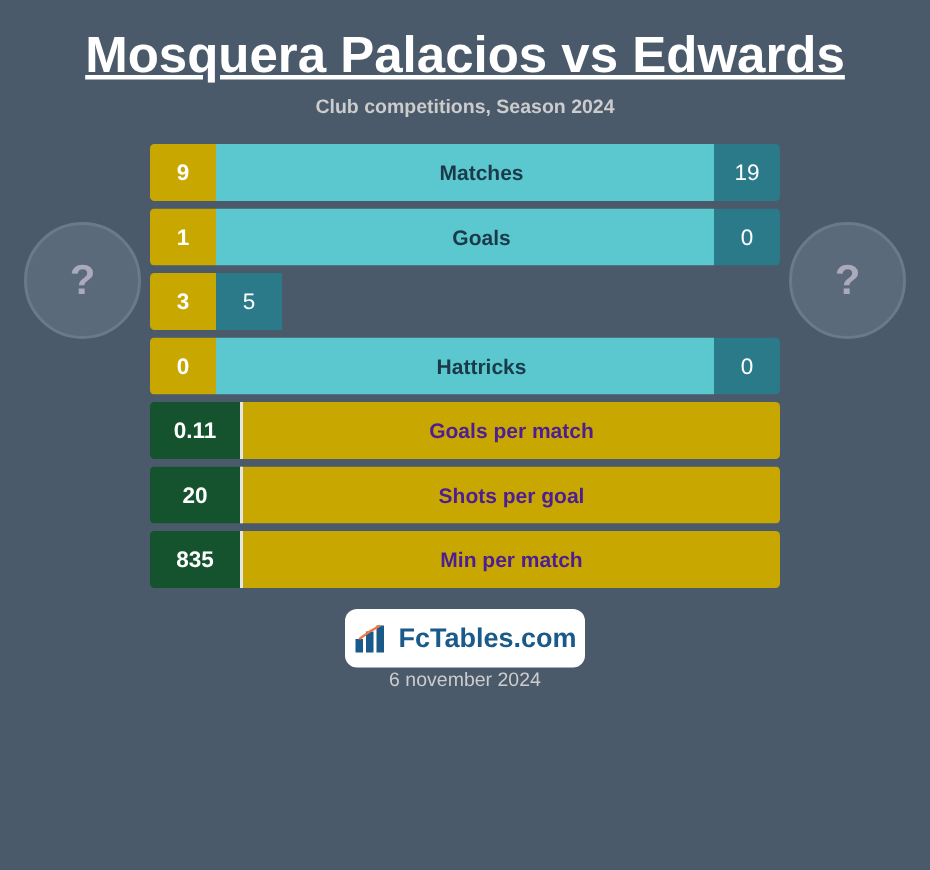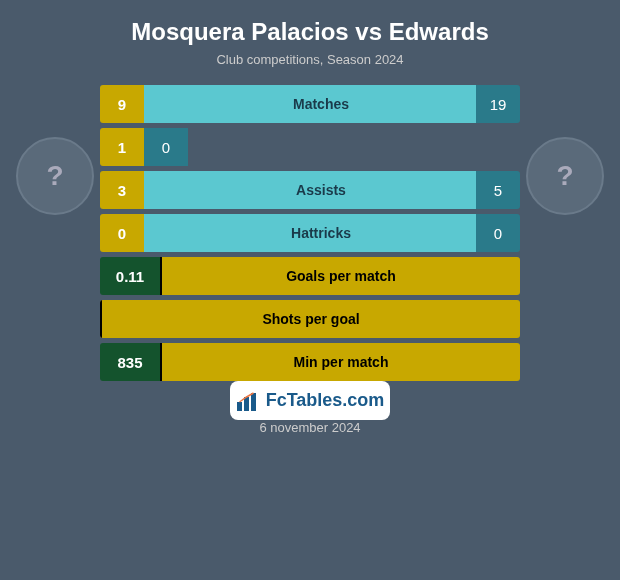--- a/index.html
+++ b/index.html
@@ -16,31 +16,33 @@
     .page-bg {
       width: 620px;
       height: 580px;
       background-color: #4a5a6b;
       display: flex;
       flex-direction: column;
       align-items: center;
       padding: 18px 10px 10px 10px;
     }
     .title {
-      font-size: 24px;
+      font-size: 34px;
       font-weight: bold;
       color: #fff;
       text-align: right;
       margin-bottom: 6px;
+      text-decoration: underline;
     }
     .subtitle {
       font-size: 13px;
       color: #ccc;
       text-align: center;
       margin-bottom: 18px;
+      font-weight: bold;
     }
     .main-content {
       display: flex;
       flex-direction: row;
       align-items: flex-start;
       width: 100%;
       justify-content: center;
     }
     .avatar-left, .avatar-right {
       width: 90px;
@@ -136,32 +138,32 @@
       width: 60px;
       min-width: 60px;
       height: 100%;
       display: flex;
       align-items: center;
       justify-content: center;
     }
     .stat-single-label {
       flex: 1;
       background-color: #c8a800;
-      color: #000000;
+      color: #4c1d95;
       font-weight: bold;
       font-size: 14px;
       height: 100%;
       display: flex;
       align-items: center;
       justify-content: center;
       text-align: right;
-      border-left: 2px solid #000000;
+      border-left: 2px solid #e5e5e5;
     }
     .logo-area {
-      margin-top: 0;
+      margin-top: 14px;
       background-color: #fff;
       border-radius: 8px;
       padding: 8px 6px;
       display: flex;
       align-items: center;
       gap: 8px;
     }
     .logo-icon {
       font-size: 20px;
       color: #1a5a8a;
@@ -199,41 +201,42 @@
     <div class="stats-col">
 
       <div class="stat-row">
         <div class="stat-left-val">9</div>
         <div class="stat-label">Matches</div>
         <div class="stat-right-val">19</div>
       </div>
 
       <div class="stat-row">
         <div class="stat-left-val">1</div>
+        <div class="stat-label">Goals</div>
         <div class="stat-right-val">0</div>
       </div>
 
       <div class="stat-row">
         <div class="stat-left-val">3</div>
-        <div class="stat-label">Assists</div>
         <div class="stat-right-val">5</div>
       </div>
 
       <div class="stat-row">
         <div class="stat-left-val">0</div>
         <div class="stat-label">Hattricks</div>
         <div class="stat-right-val">0</div>
       </div>
 
       <div class="stat-row-single">
         <div class="stat-single-left">0.11</div>
         <div class="stat-single-label">Goals per match</div>
       </div>
 
       <div class="stat-row-single">
+        <div class="stat-single-left">20</div>
         <div class="stat-single-label">Shots per goal</div>
       </div>
 
       <div class="stat-row-single">
         <div class="stat-single-left">835</div>
         <div class="stat-single-label">Min per match</div>
       </div>
     </div>
 
     <div class="avatar-right">

